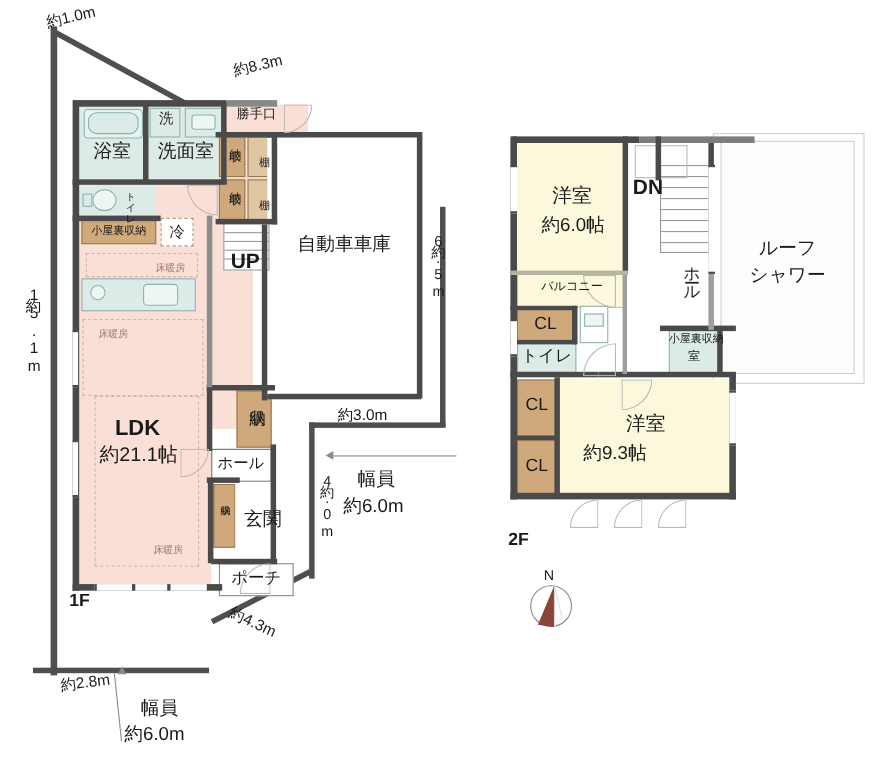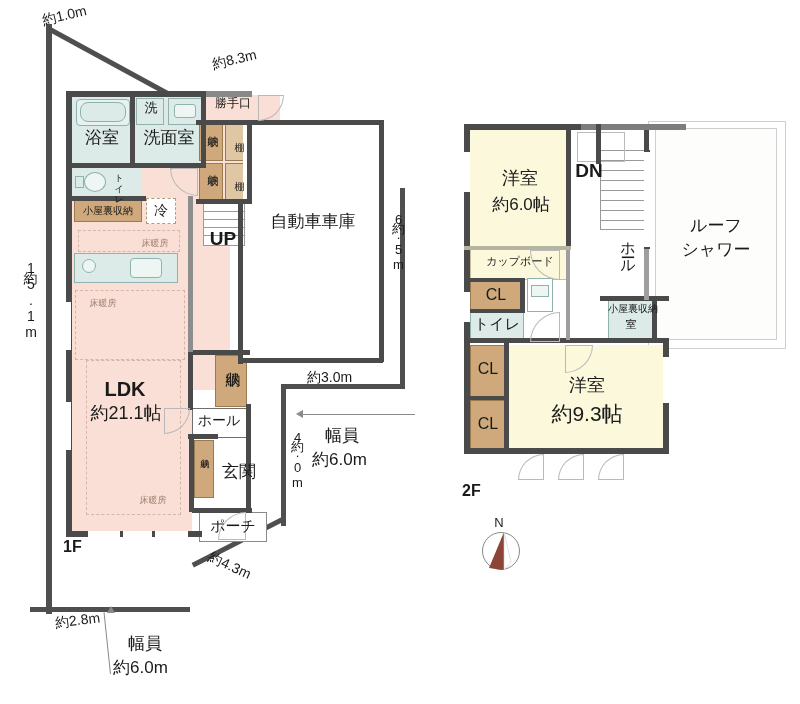--- a/index.html
+++ b/index.html
@@ -237,29 +237,29 @@
 <div class="arc" style="left:518px;top:454px;width:26px;height:26px;border-radius:100% 0 0 0;"></div>
 <div class="arc" style="left:558px;top:454px;width:26px;height:26px;border-radius:100% 0 0 0;"></div>
 <div class="arc" style="left:598px;top:454px;width:26px;height:26px;border-radius:100% 0 0 0;"></div>
 <div class="arc" style="left:565px;top:345px;width:28px;height:28px;border-radius:0 0 100% 0;"></div>
 <div class="arc" style="left:530px;top:250px;width:30px;height:30px;border-radius:0 0 0 100%;"></div>
 <div class="arc" style="left:530px;top:312px;width:30px;height:30px;border-radius:100% 0 0 0;"></div>
 
 <div class="lbl" style="left:483px;top:168px;width:74px;font-size:18px;">洋室</div>
 <div class="lbl" style="left:477px;top:195px;width:88px;font-size:17px;">約6.0帖</div>
 <div class="lbl" style="left:550px;top:375px;width:74px;font-size:18px;">洋室</div>
-<div class="lbl" style="left:543px;top:402px;width:88px;font-size:21px;">約9.3帖</div>
+<div class="lbl" style="left:515px;top:402px;width:88px;font-size:17px;">約9.3帖</div>
 <div class="lbl" style="left:674px;top:216px;width:84px;font-size:17px;">ルーフ</div>
 <div class="lbl" style="left:666px;top:240px;width:100px;font-size:17px;">シャワー</div>
 <div class="vlbl" style="left:618px;top:232px;font-size:15px;">ホール</div>
 <div class="lbl" style="left:471px;top:316px;width:52px;font-size:15px;">トイレ</div>
 <div class="lbl" style="left:608px;top:303px;width:46px;font-size:10px;">小屋裏収納</div>
 <div class="lbl" style="left:608px;top:318px;width:46px;font-size:11px;">室</div>
 
-<div class="lbl" style="left:470px;top:255px;width:100px;font-size:11px;">カップボード</div>
+<div class="lbl" style="left:470px;top:255px;width:100px;font-size:11px;">バルコニー</div>
 <div class="lbl" style="left:470px;top:286px;width:52px;font-size:16px;">CL</div>
 <div class="lbl" style="left:470px;top:360px;width:36px;font-size:16px;">CL</div>
 <div class="lbl" style="left:470px;top:415px;width:36px;font-size:16px;">CL</div>
 
 <div class="lbl" style="left:572px;top:160px;width:34px;font-size:19px;font-weight:600;">DN</div>
 
 <div class="lbl" style="left:462px;top:482px;font-size:16px;font-weight:600;">2F</div>
 
 <div class="abs" style="left:478px;top:518px;width:44px;height:60px;">
   <div class="lbl" style="left:13px;top:-2px;width:16px;font-size:13px;">N</div>

